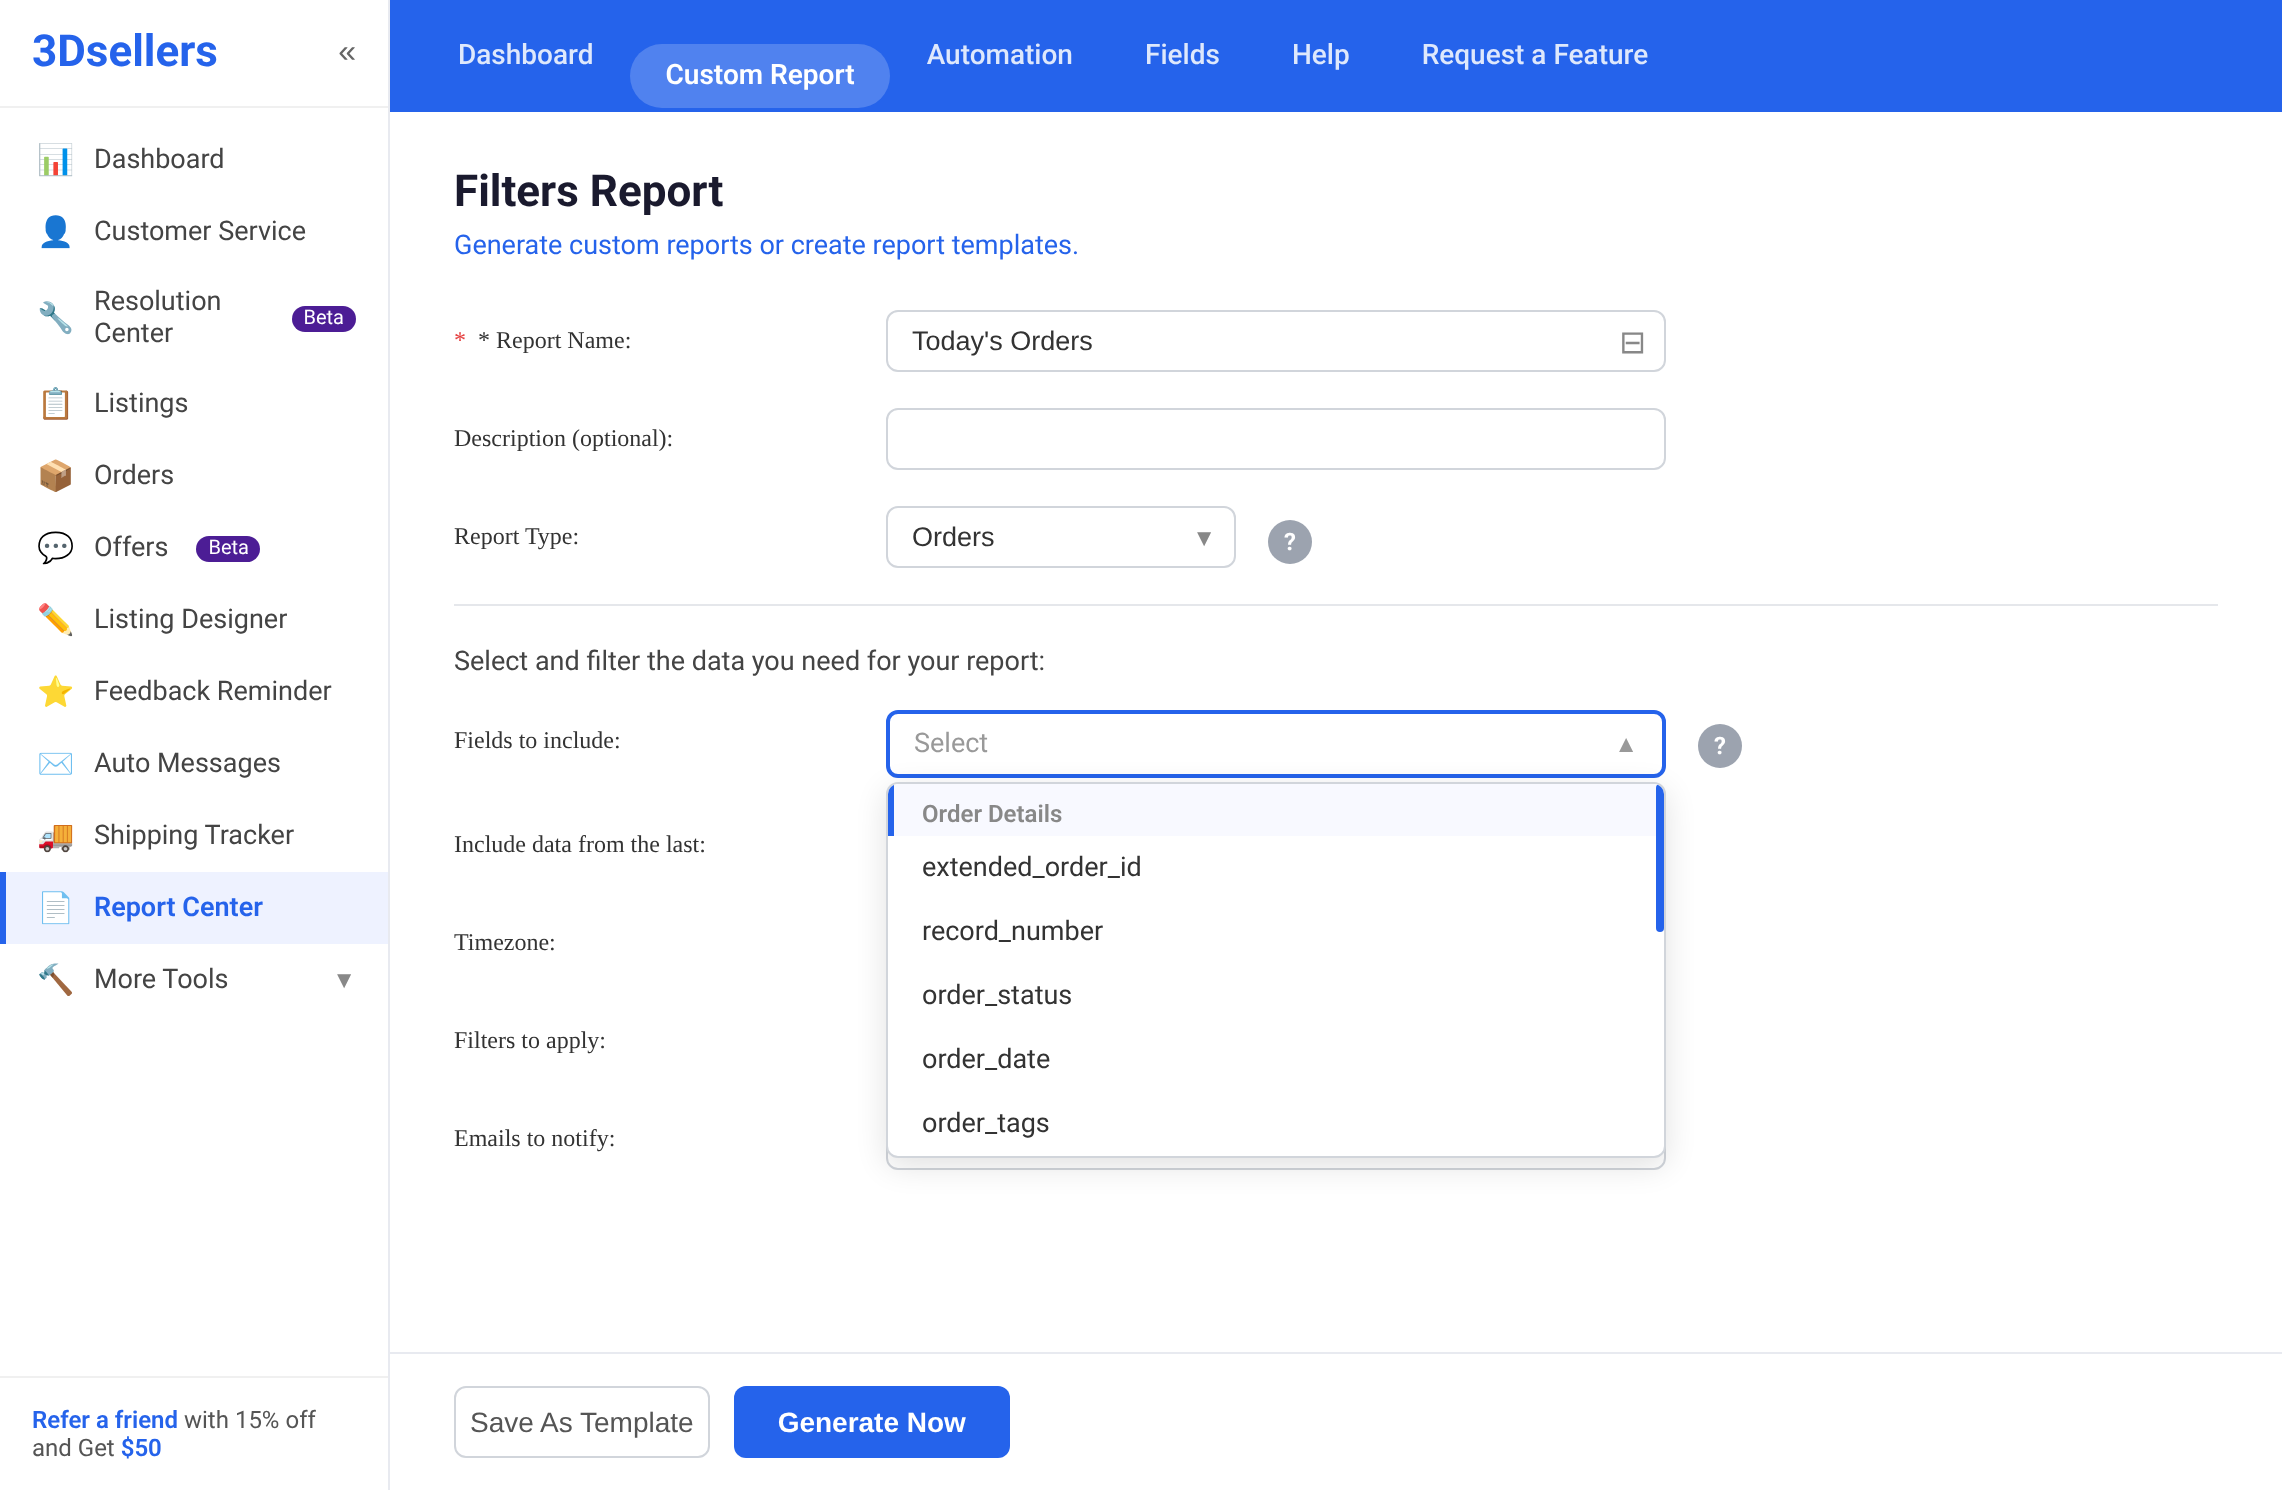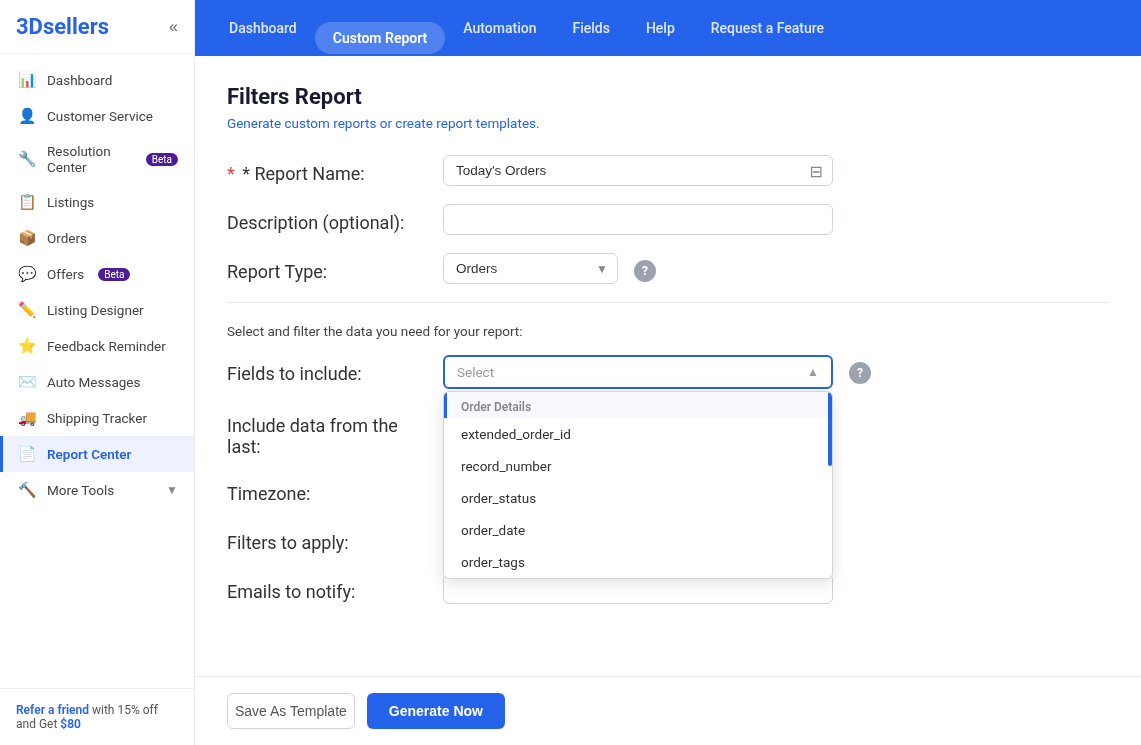--- a/index.html
+++ b/index.html
@@ -29,21 +29,21 @@
     .top-nav-item { color: rgba(255,255,255,0.85); padding: 8px 18px; border-radius: 20px; cursor: pointer; font-size: 14px; font-weight: 500; white-space: nowrap; }
     .top-nav-item.active { background: rgba(255,255,255,0.2); color: #fff; font-weight: 600; margin-top: 20px; }
 
     
     .content { flex: 1; overflow-y: auto; padding: 28px 32px; background: #fff; }
     .page-title { font-size: 22px; font-weight: 700; color: #1a1a2e; margin-bottom: 6px; }
     .page-subtitle { font-size: 13.5px; color: #2563eb; margin-bottom: 24px; }
 
     
     .form-row { display: flex; align-items: flex-start; gap: 16px; margin-bottom: 18px; }
-    .form-label { width: 200px; flex-shrink: 0; font-size: 18px; color: #333; padding-top: 8px; }
+    .form-label { width: 200px; flex-shrink: 0; font-size: 12px; color: #333; padding-top: 8px; font-family: Liberation Serif, serif; }
     .required { color: #e53e3e; margin-right: 3px; }
     .form-input { flex: 1; max-width: 390px; padding: 7px 12px; border: 1px solid #d1d5db; border-radius: 6px; font-size: 13.5px; color: #333; outline: none; background: #fff; }
     .input-with-icon { position: relative; flex: 1; max-width: 390px; }
     .input-with-icon .form-input { width: 100%; padding-right: 36px; }
     .input-icon { position: absolute; right: 10px; top: 50%; transform: translateY(-50%); color: #888; font-size: 16px; }
     .select-wrapper { position: relative; flex: 1; max-width: 175px; }
     .form-select { width: 100%; padding: 7px 32px 7px 12px; border: 1px solid #d1d5db; border-radius: 6px; font-size: 13.5px; color: #333; background: #fff; appearance: none; cursor: pointer; outline: none; }
     .select-arrow { position: absolute; right: 10px; top: 50%; transform: translateY(-50%); color: #888; pointer-events: none; font-size: 12px; }
     .help-icon { width: 22px; height: 22px; border-radius: 50%; background: #9ca3af; color: #fff; display: flex; align-items: center; justify-content: center; font-size: 12px; font-weight: 700; cursor: pointer; margin-top: 7px; flex-shrink: 0; }
 
@@ -144,21 +144,21 @@
     <span class="nav-icon">🔨</span>
     <span>More Tools</span>
 
     <span class="more-tools-arrow">▼</span>
   </div>
     </nav>
   <div class="refer-box">
     <span class="highlight">Refer a friend</span>
     <span>with 15%</span>
     <span> off and Get </span>
-    <span class="highlight">$80</span>
+    <span class="highlight">$50</span>
   </div>
 </div>
 
 <div class="main">
 
   <nav class="top-nav">
 
   <div class="top-nav-item">Dashboard</div>
       <div class="top-nav-item active">Custom Report</div>
       <div class="top-nav-item">Automation</div>

